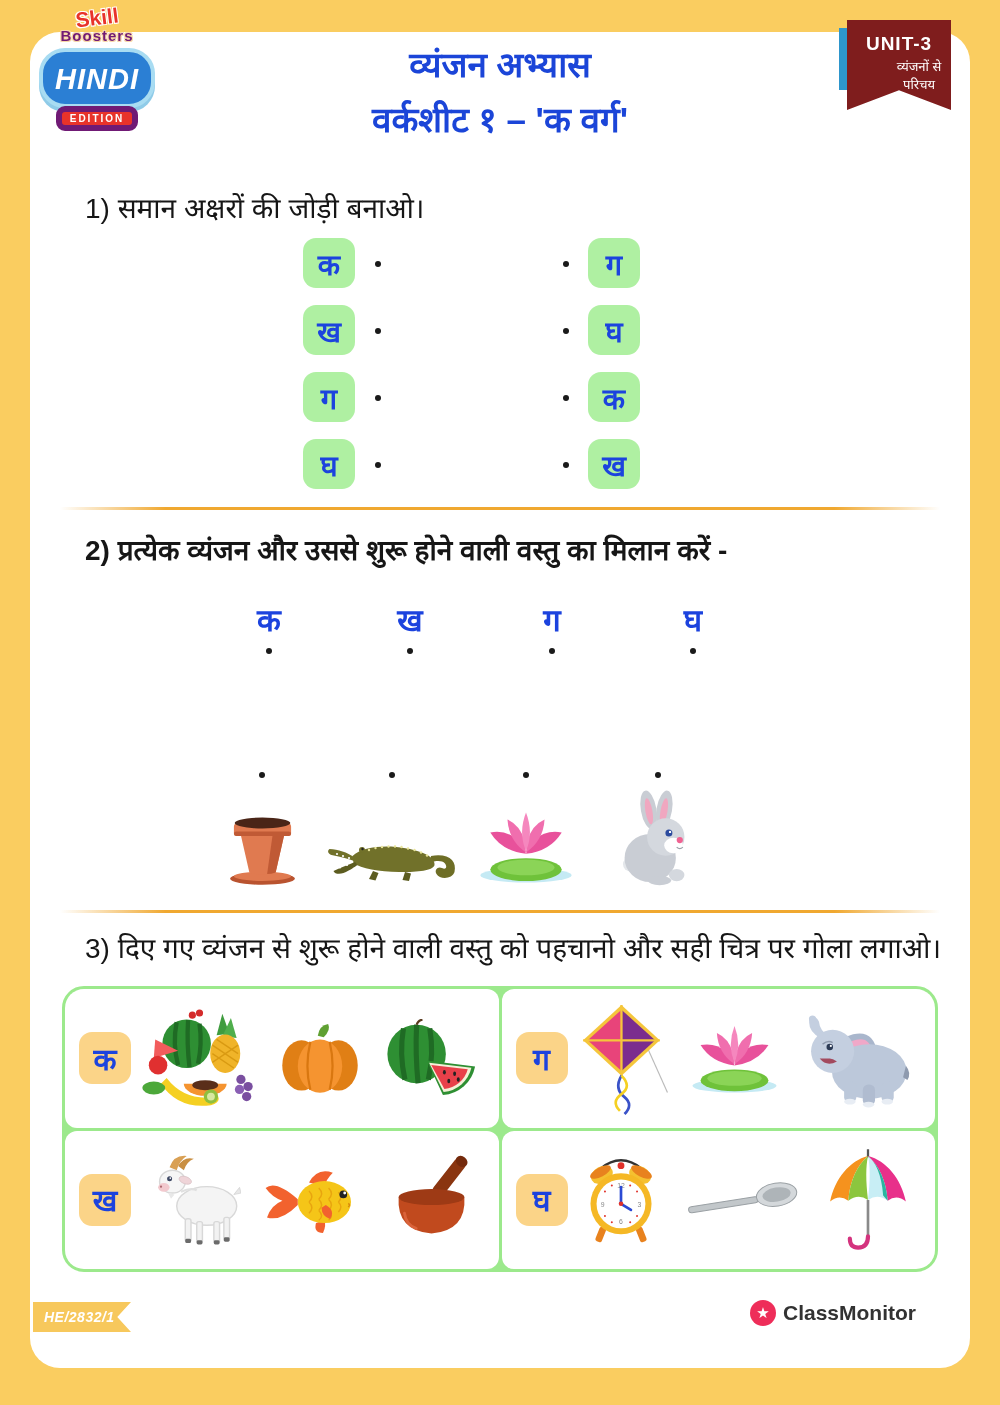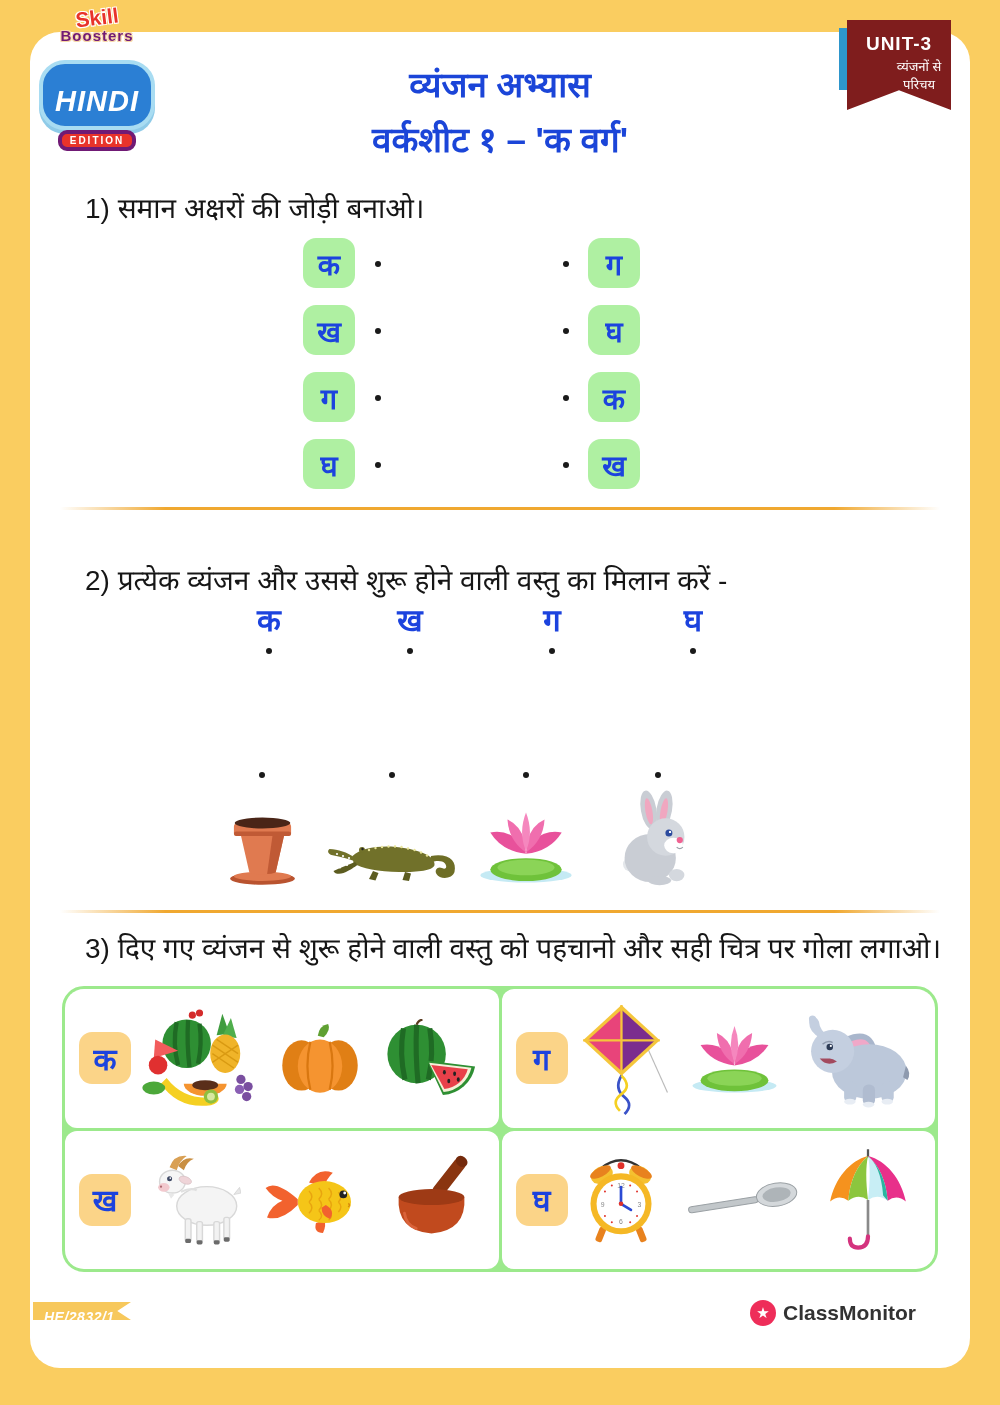--- a/index.html
+++ b/index.html
@@ -19,30 +19,30 @@
   .logo-skill {
     color:#E8332A; font-weight:bold; font-size:21px; transform:rotate(-7deg);
     text-shadow:-1px -1px 0 #fff,1px -1px 0 #fff,-1px 1px 0 #fff,1px 1px 0 #fff;
   }
   .logo-boosters {
     color:#701a75; font-weight:bold; font-size:15px; margin-top:-3px; letter-spacing:1px;
     text-shadow:-1px -1px 0 #F8D8A8,1px -1px 0 #F8D8A8,-1px 1px 0 #F8D8A8,1px 1px 0 #F8D8A8;
   }
   .logo-cloud {
     display:inline-block; background:#2B7FD4; border:4px solid #A8DCF2; border-radius:26px;
-    color:#fff; font-size:29px; font-weight:bold; font-style:italic; padding:21px 12px 8px 12px;
-    margin-top:16px; letter-spacing:1px; box-shadow:0 4px 0 #8FCBE8;
+    color:#fff; font-size:29px; font-weight:bold; font-style:italic; padding:11px 12px 8px 12px;
+    margin-top:4px; letter-spacing:1px; box-shadow:0 4px 0 #8FCBE8;
   }
   .logo-edition {
-    display:inline-block; background:#E8332A; border:4px solid #701a75; border-radius:9px;
+    display:inline-block; background:#E8332A; border:6px solid #701a75; border-radius:9px;
     color:#fff; font-size:10px; font-weight:bold; padding:1px 8px; margin-top:-12px;
     position:relative; z-index:7; letter-spacing:2px;
   }
   
-  .title { position:absolute; left:0; right:0; top:60px; text-align:center; color:#1B45D8; font-weight:bold; z-index:2; }
+  .title { position:absolute; left:0; right:0; top:40px; text-align:center; color:#1B45D8; font-weight:bold; z-index:2; }
   .title .t1 { font-size:35px; }
   .title .t2 { font-size:35px; margin-top:8px; }
   
   .unit-fold { position:absolute; left:839px; top:28px; width:14px; height:62px; background:#2E96CC; z-index:3; }
   .unit-ribbon {
     position:absolute; left:847px; top:20px; width:104px; height:90px; background:#7f1d1d;
     clip-path:polygon(0 0,100% 0,100% 100%,50% 78%,0 100%);
     color:#fff; text-align:center; z-index:4;
   }
   .unit-ribbon .u1 { font-size:19px; font-weight:bold; margin-top:13px; letter-spacing:1px; }
@@ -79,21 +79,21 @@
   }
   .cell { background:#fff; border-radius:12px; display:flex; align-items:center; padding:0 10px 0 14px; }
   .ybox {
     width:52px; height:52px; background:#FBD488; border-radius:13px; flex-shrink:0;
     color:#1C43DE; font-size:30px; font-weight:bold;
     display:flex; align-items:center; justify-content:center;
   }
   .cell-images { flex:1; display:flex; align-items:center; justify-content:space-around; }
   
   .he-ribbon {
-    position:absolute; left:33px; top:1302px; width:98px; height:18px; background:#F7C85C;
+    position:absolute; left:33px; top:1302px; width:98px; height:30px; background:#F7C85C;
     clip-path:polygon(0 0,100% 0,86% 50%,100% 100%,0 100%);
     color:#fff; font-weight:bold; font-style:italic; font-size:14px; line-height:30px;
     padding-left:11px; letter-spacing:0.5px;
   }
   .cm { position:absolute; left:718px; top:1300px; width:230px; text-align:center; }
   .cm-row { display:flex; align-items:center; justify-content:center; gap:7px; }
   .cm-icon {
     width:26px; height:26px; background:#EE2D59; border-radius:50%; color:#fff;
     display:flex; align-items:center; justify-content:center; font-size:15px;
   }
@@ -147,21 +147,21 @@
   <div class="m1-row">
     <div class="gbox">घ</div>
     <div class="dot d1"></div>
     <div class="dot d2"></div>
     <div class="gbox right">ख</div>
   </div>
 </div>
 
 <div class="sep" style="top:507px;"></div>
 
-<div class="sec-heading" style="top:560px;">2) प्रत्येक व्यंजन और उससे शुरू होने वाली वस्तु का मिलान करें -</div>
+<div class="sec-heading" style="top:530px;font-weight:bold;">2) प्रत्येक व्यंजन और उससे शुरू होने वाली वस्तु का मिलान करें -</div>
 
 <div class="s2-item" style="left:239px;">
   <div class="ltr">क</div>
   <div class="dot"></div>
 </div>
 <div class="s2-item" style="left:380px;">
   <div class="ltr">ख</div>
   <div class="dot"></div>
 </div>
 <div class="s2-item" style="left:522px;">

